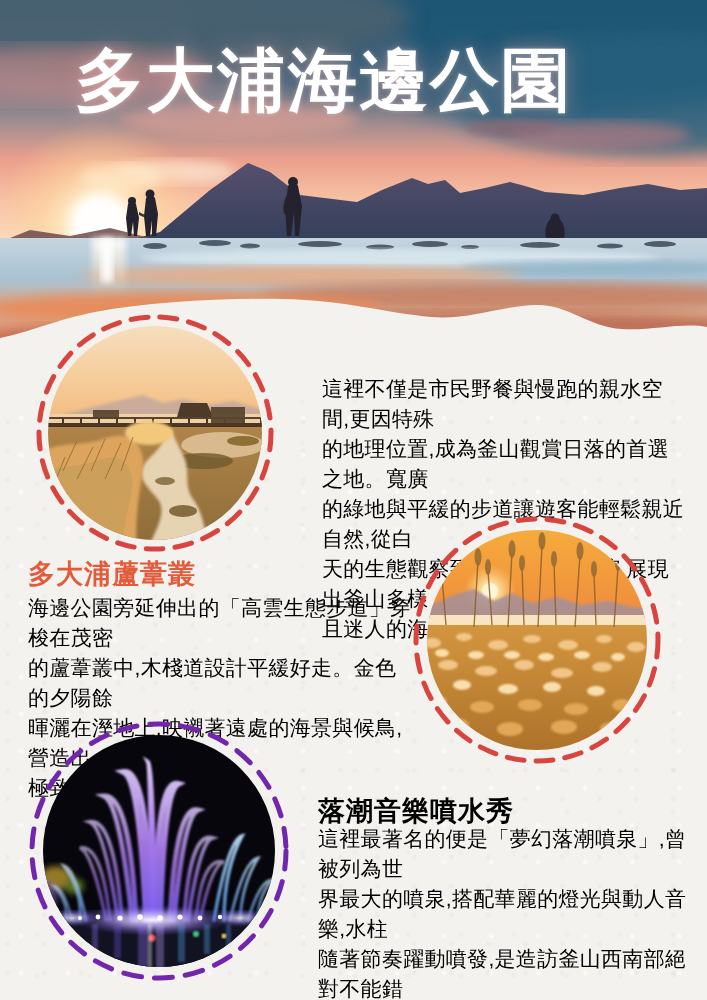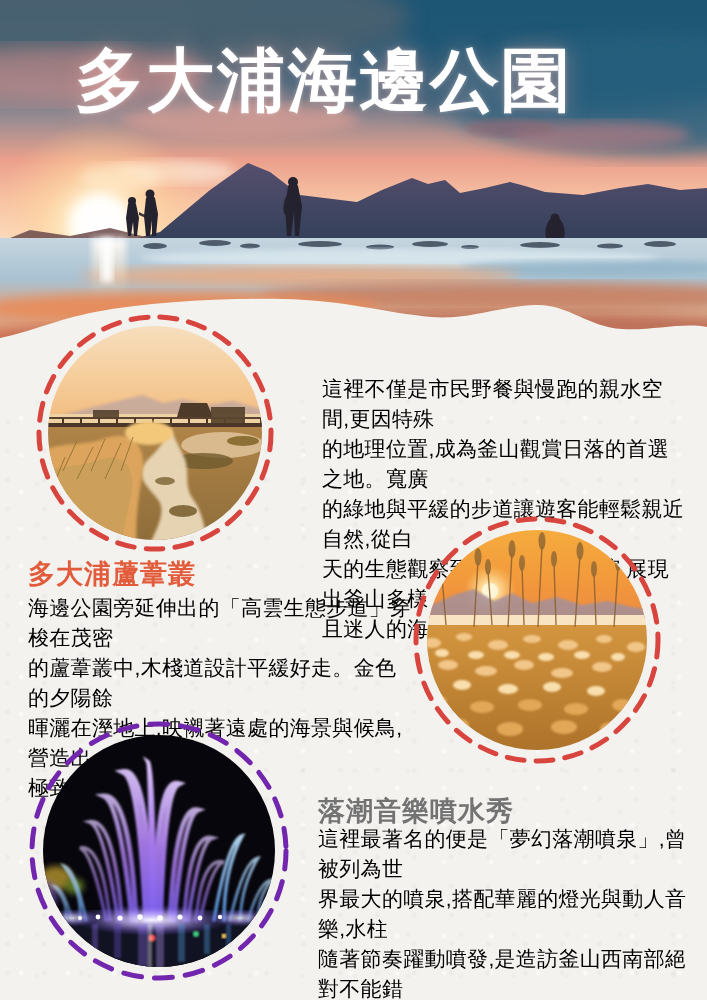--- a/index.html
+++ b/index.html
@@ -28,21 +28,21 @@
   .para{
     font-size:21px;line-height:30px;letter-spacing:0.3px;
     color:#000000;white-space:pre-line;text-align:left;
   }
   .sec-heading{
     font-size:27px;font-weight:700;letter-spacing:1px;line-height:1.2;
     white-space:nowrap;
     text-align:right;
   }
   .sec-heading.orange{color:#e25c3b;}
-  .sec-heading.purple{color:#737373;}
+  .sec-heading.purple{color:#000000;}
 </style>
 </head>
 <body>
 
 <div class="hero">
 <svg width="707" height="400" viewBox="0 0 707 400">
   <defs>
     <linearGradient id="sky" x1="0" y1="0" x2="0" y2="1">
       <stop offset="0" stop-color="#2c5a74"></stop>
       <stop offset="0.16" stop-color="#41687e"></stop>

